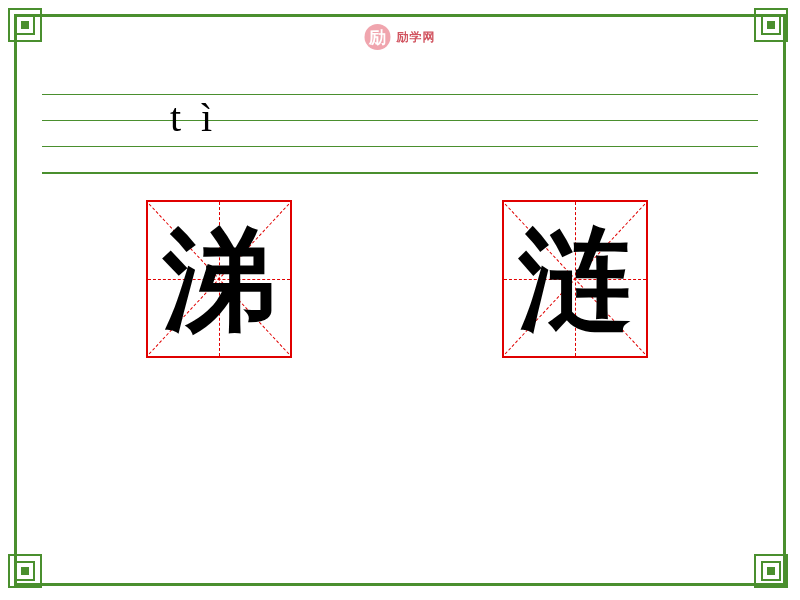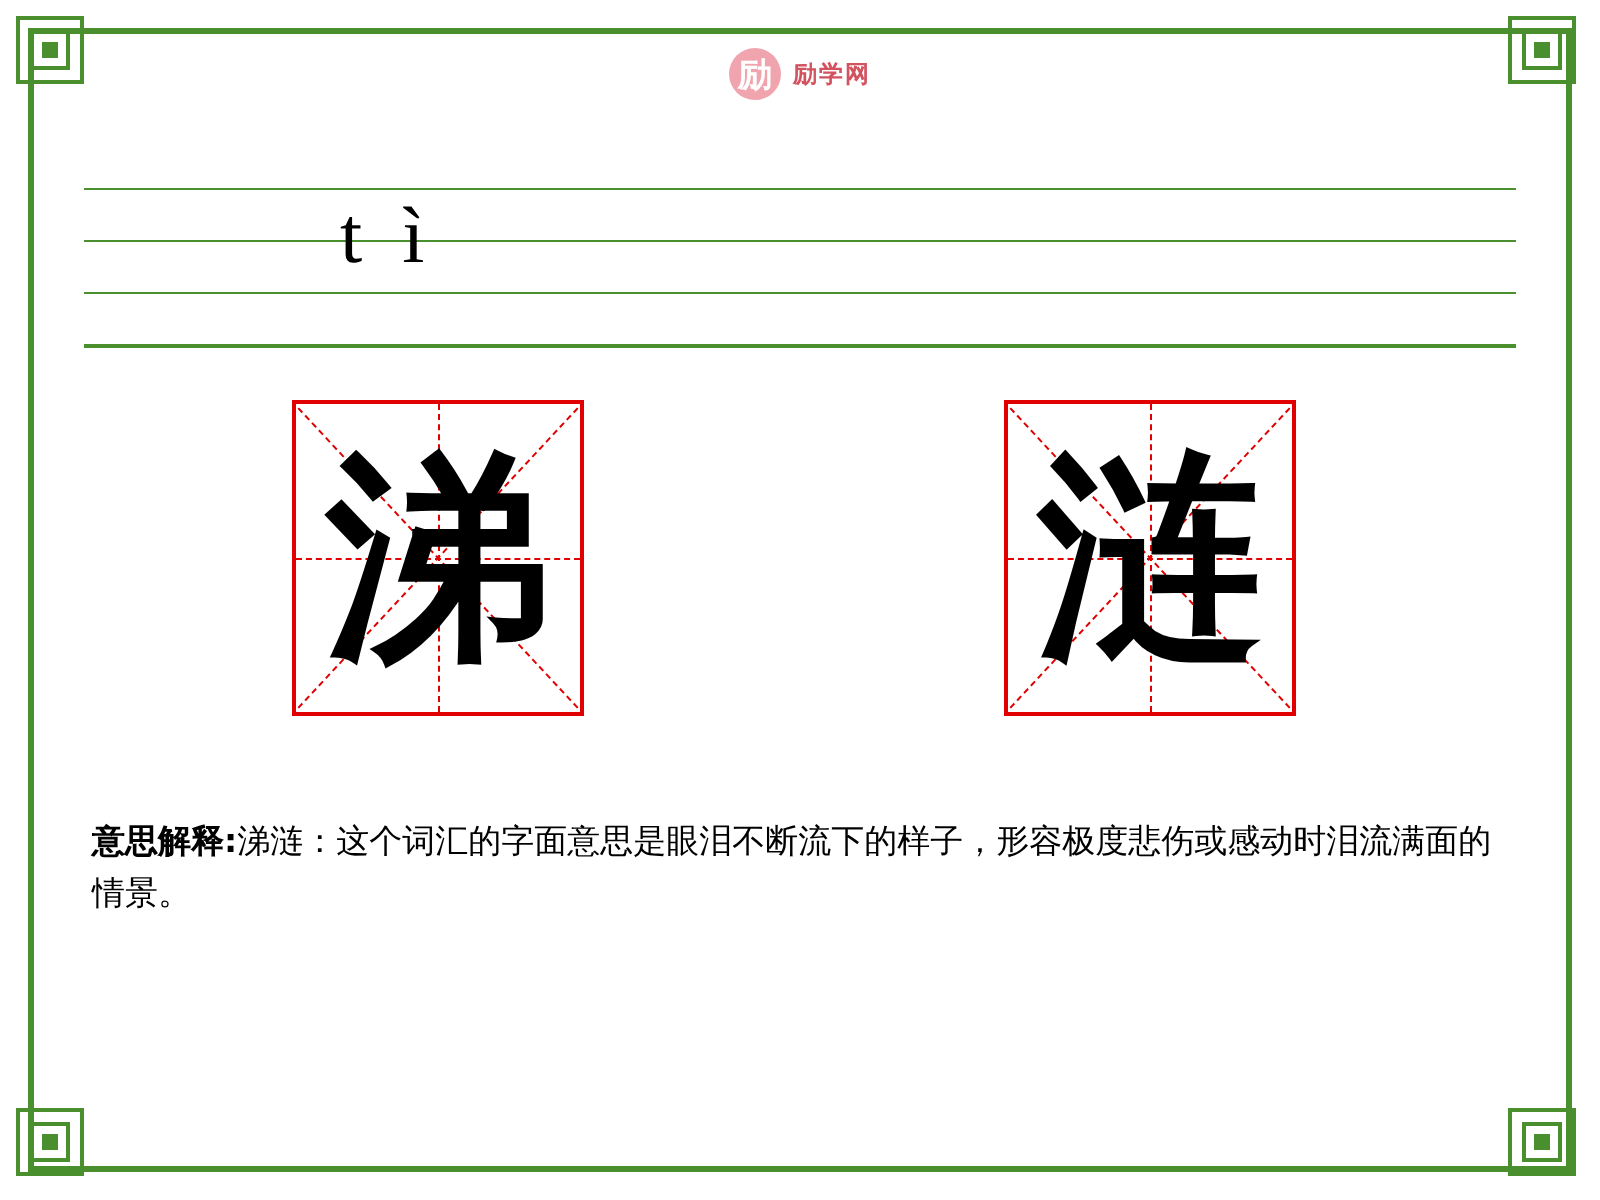--- a/index.html
+++ b/index.html
@@ -253,17 +253,14 @@
   <div class="tian-grid grid-2">
     <div class="diag">
       <span class="d1"></span>
         <span class="d2"></span>
     </div>
     <div class="dash-v"></div>
     <div class="dash-h"></div>
     <div class="hanzi">涟</div>
   </div>
 
-  <div class="explain">
-    <b>意思解释:</b><span>涕涟：这个词汇的字面意思是眼泪不断流下的样子，形容极度悲伤或感动时泪流满面的情景。</span>
-  </div>
 
 </div>
 
 </body></html>

